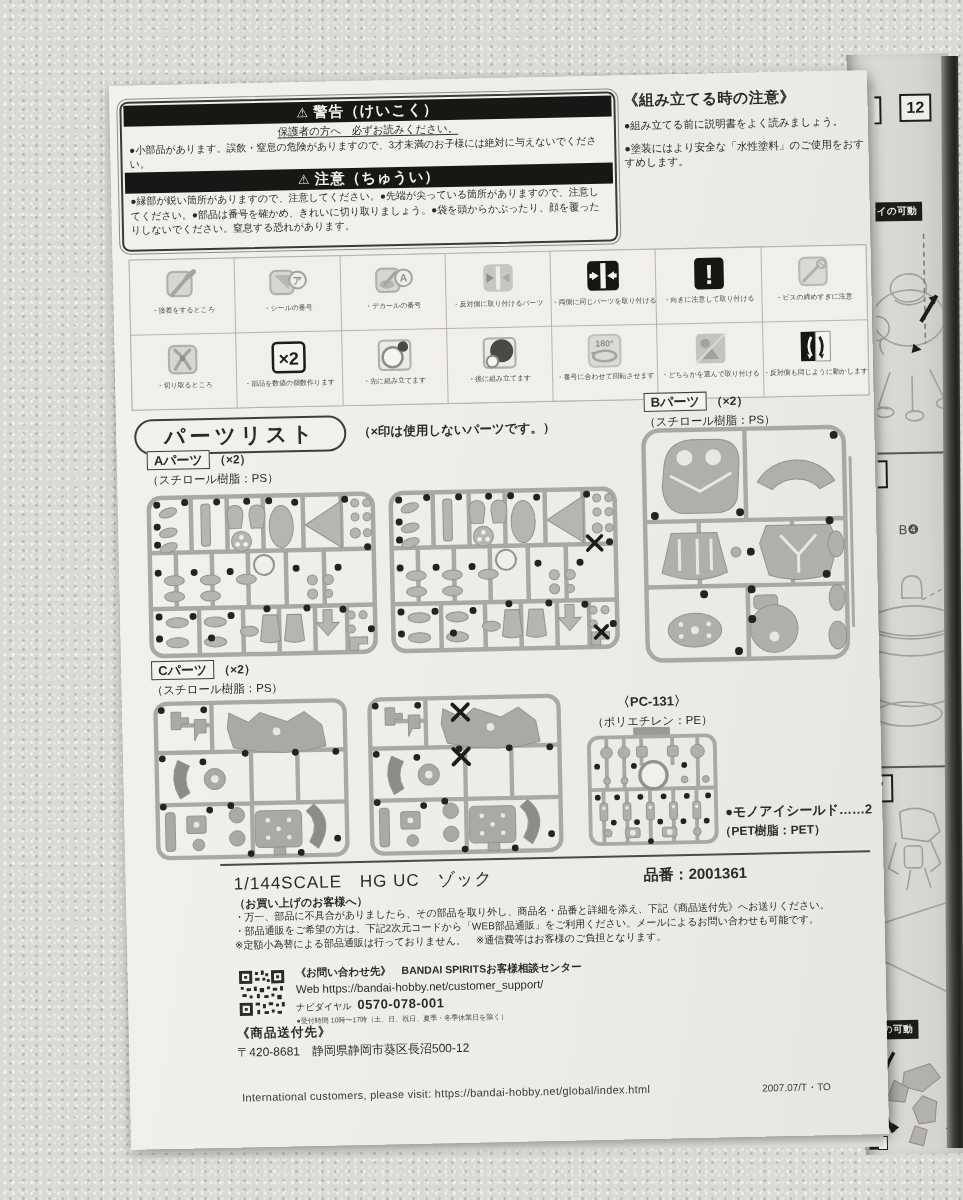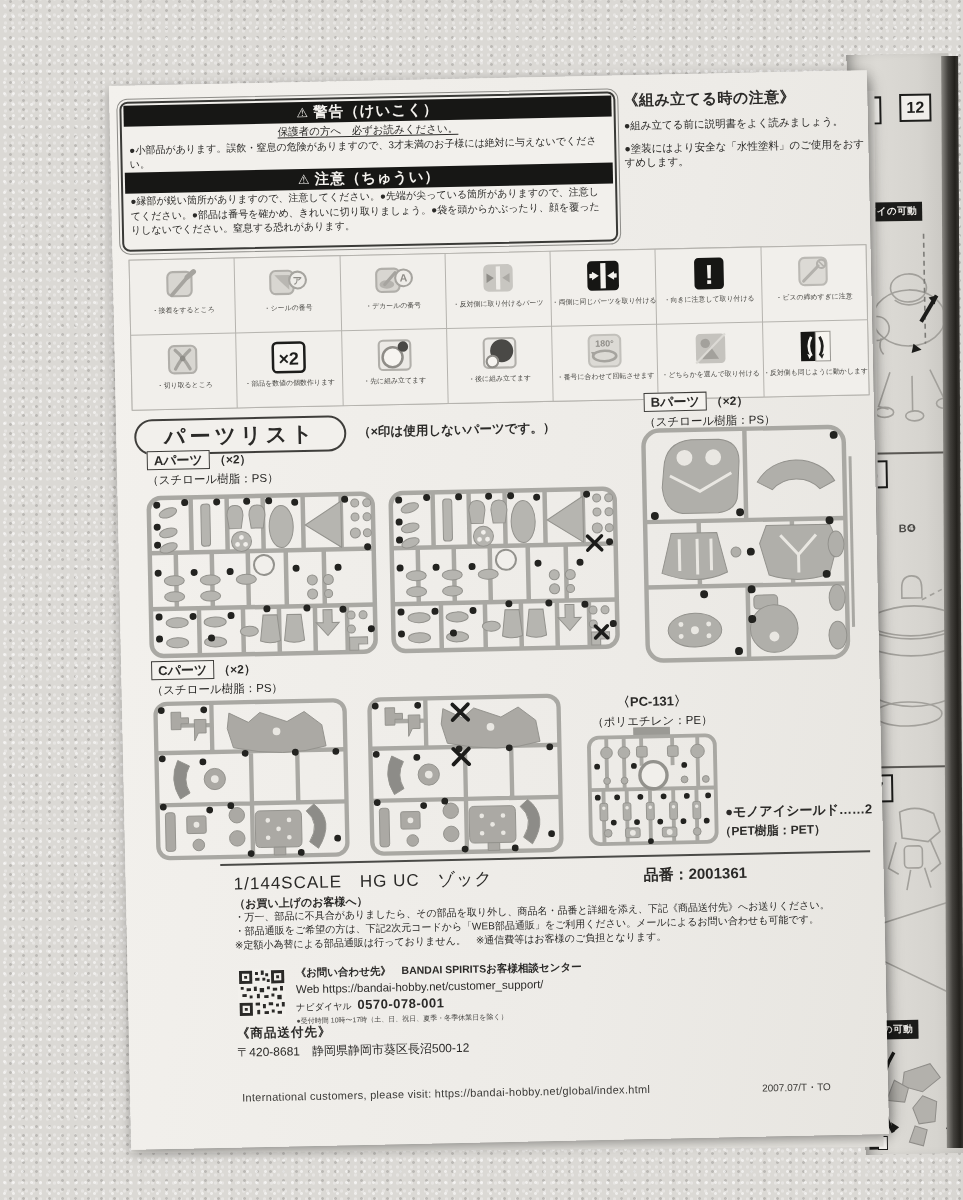--- a/index.html
+++ b/index.html
@@ -19,21 +19,21 @@
   .next-page{position:absolute;left:856px;top:54px;width:102px;height:1100px;
     transform:rotate(-1deg);z-index:1;
     background:linear-gradient(to right,#d0cec9,#dcdad5 30%,#d6d4cf 70%,#c6c4bf);
     box-shadow:inset 12px 0 14px -9px rgba(0,0,0,.38);}
   .np-divider{position:absolute;left:0;width:100%;border-top:2px solid #5a5854;}
   .step-box{position:absolute;background:#f0eeea;border:2.5px solid #1d1d1b;
     display:flex;align-items:center;justify-content:center;
     font-weight:bold;font-size:16px;color:#1d1d1b;}
   .np-black-label{position:absolute;background:#1c1c1a;color:#f4f2ee;
     font-size:9.5px;font-weight:bold;padding:3px 5px;white-space:nowrap;letter-spacing:.5px;}
-  .np-part-ref{position:absolute;font-size:11px;font-weight:bold;color:#4a4946;}
+  .np-part-ref{position:absolute;font-size:13px;font-weight:normal;color:#4a4946;}
   .np-sketch{position:absolute;}
   .dark-band{position:absolute;left:944px;top:56px;width:17px;height:1092px;
     transform:rotate(-.3deg);z-index:3;
     background:linear-gradient(to right,#8a8883,#43413d 40%,#23211d 78%,#3a3834);}
 
   
   .under-sheet{position:absolute;left:127px;top:94px;width:752px;height:1056px;
     transform:rotate(-.5deg);background:#e4e2dd;z-index:1;}
   .sheet{position:absolute;left:120px;top:78px;width:758px;height:1064px;
     transform:rotate(-1.2deg);z-index:2;

